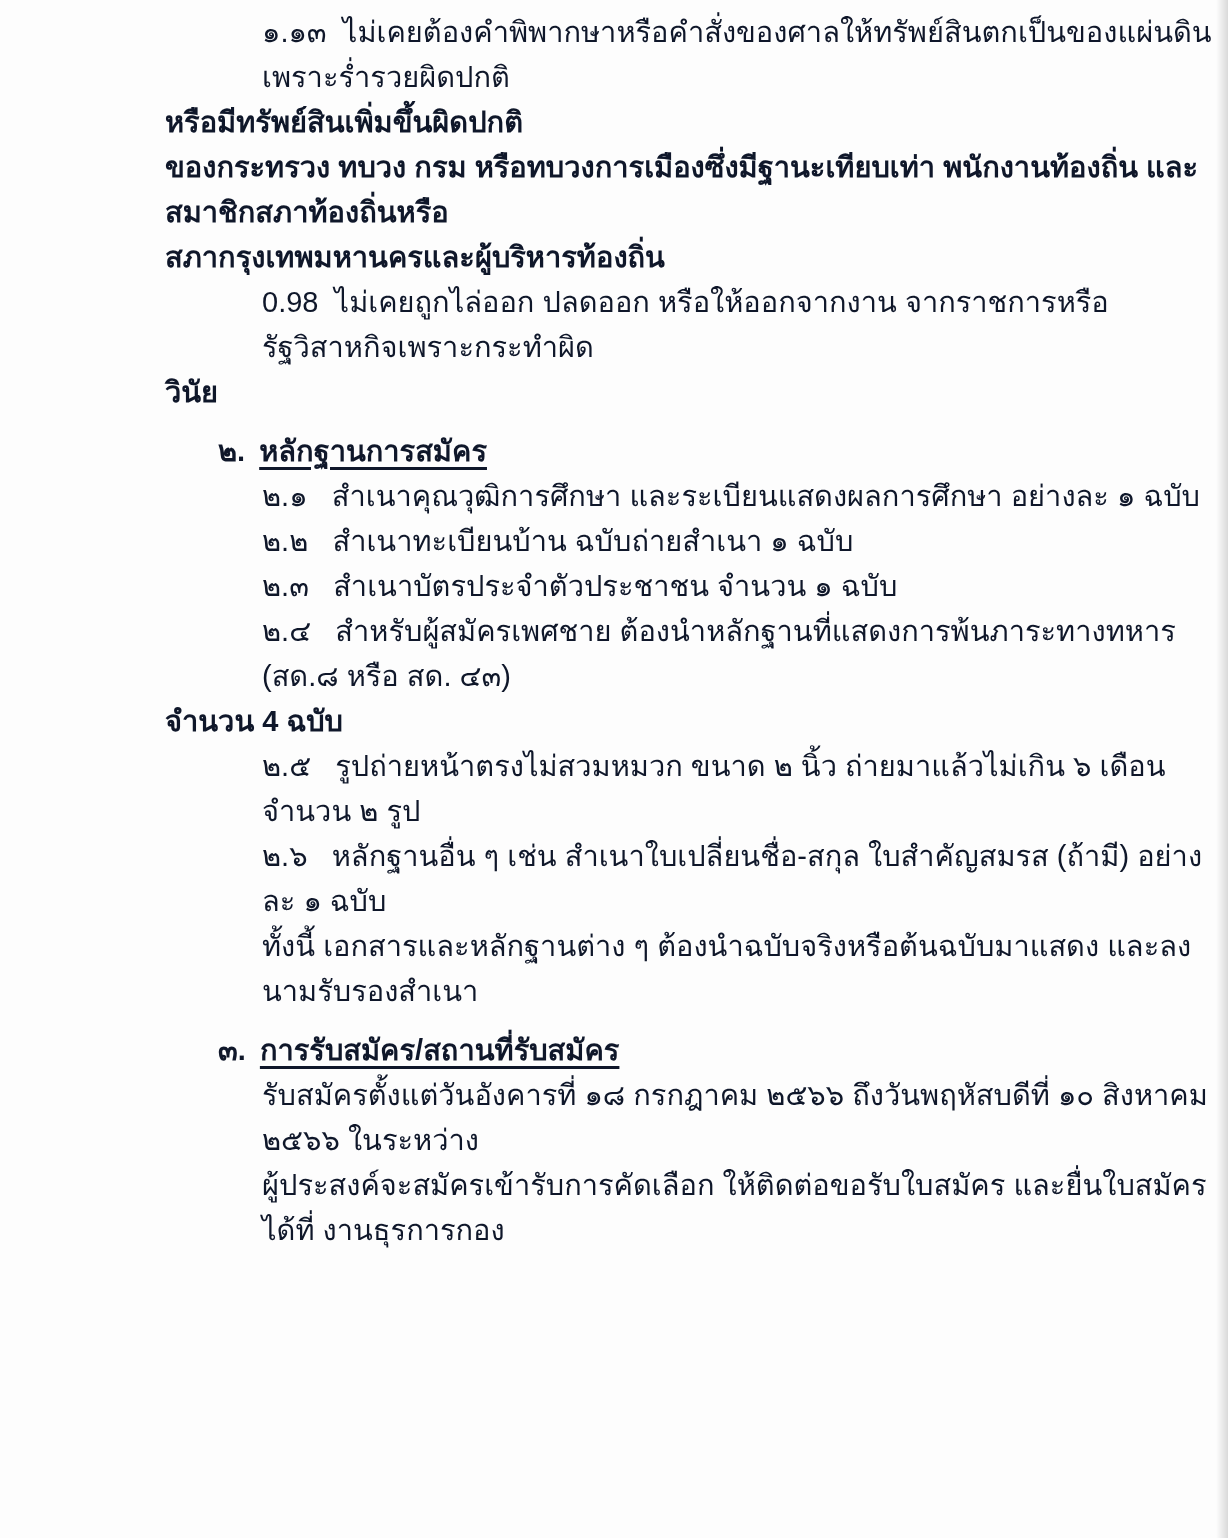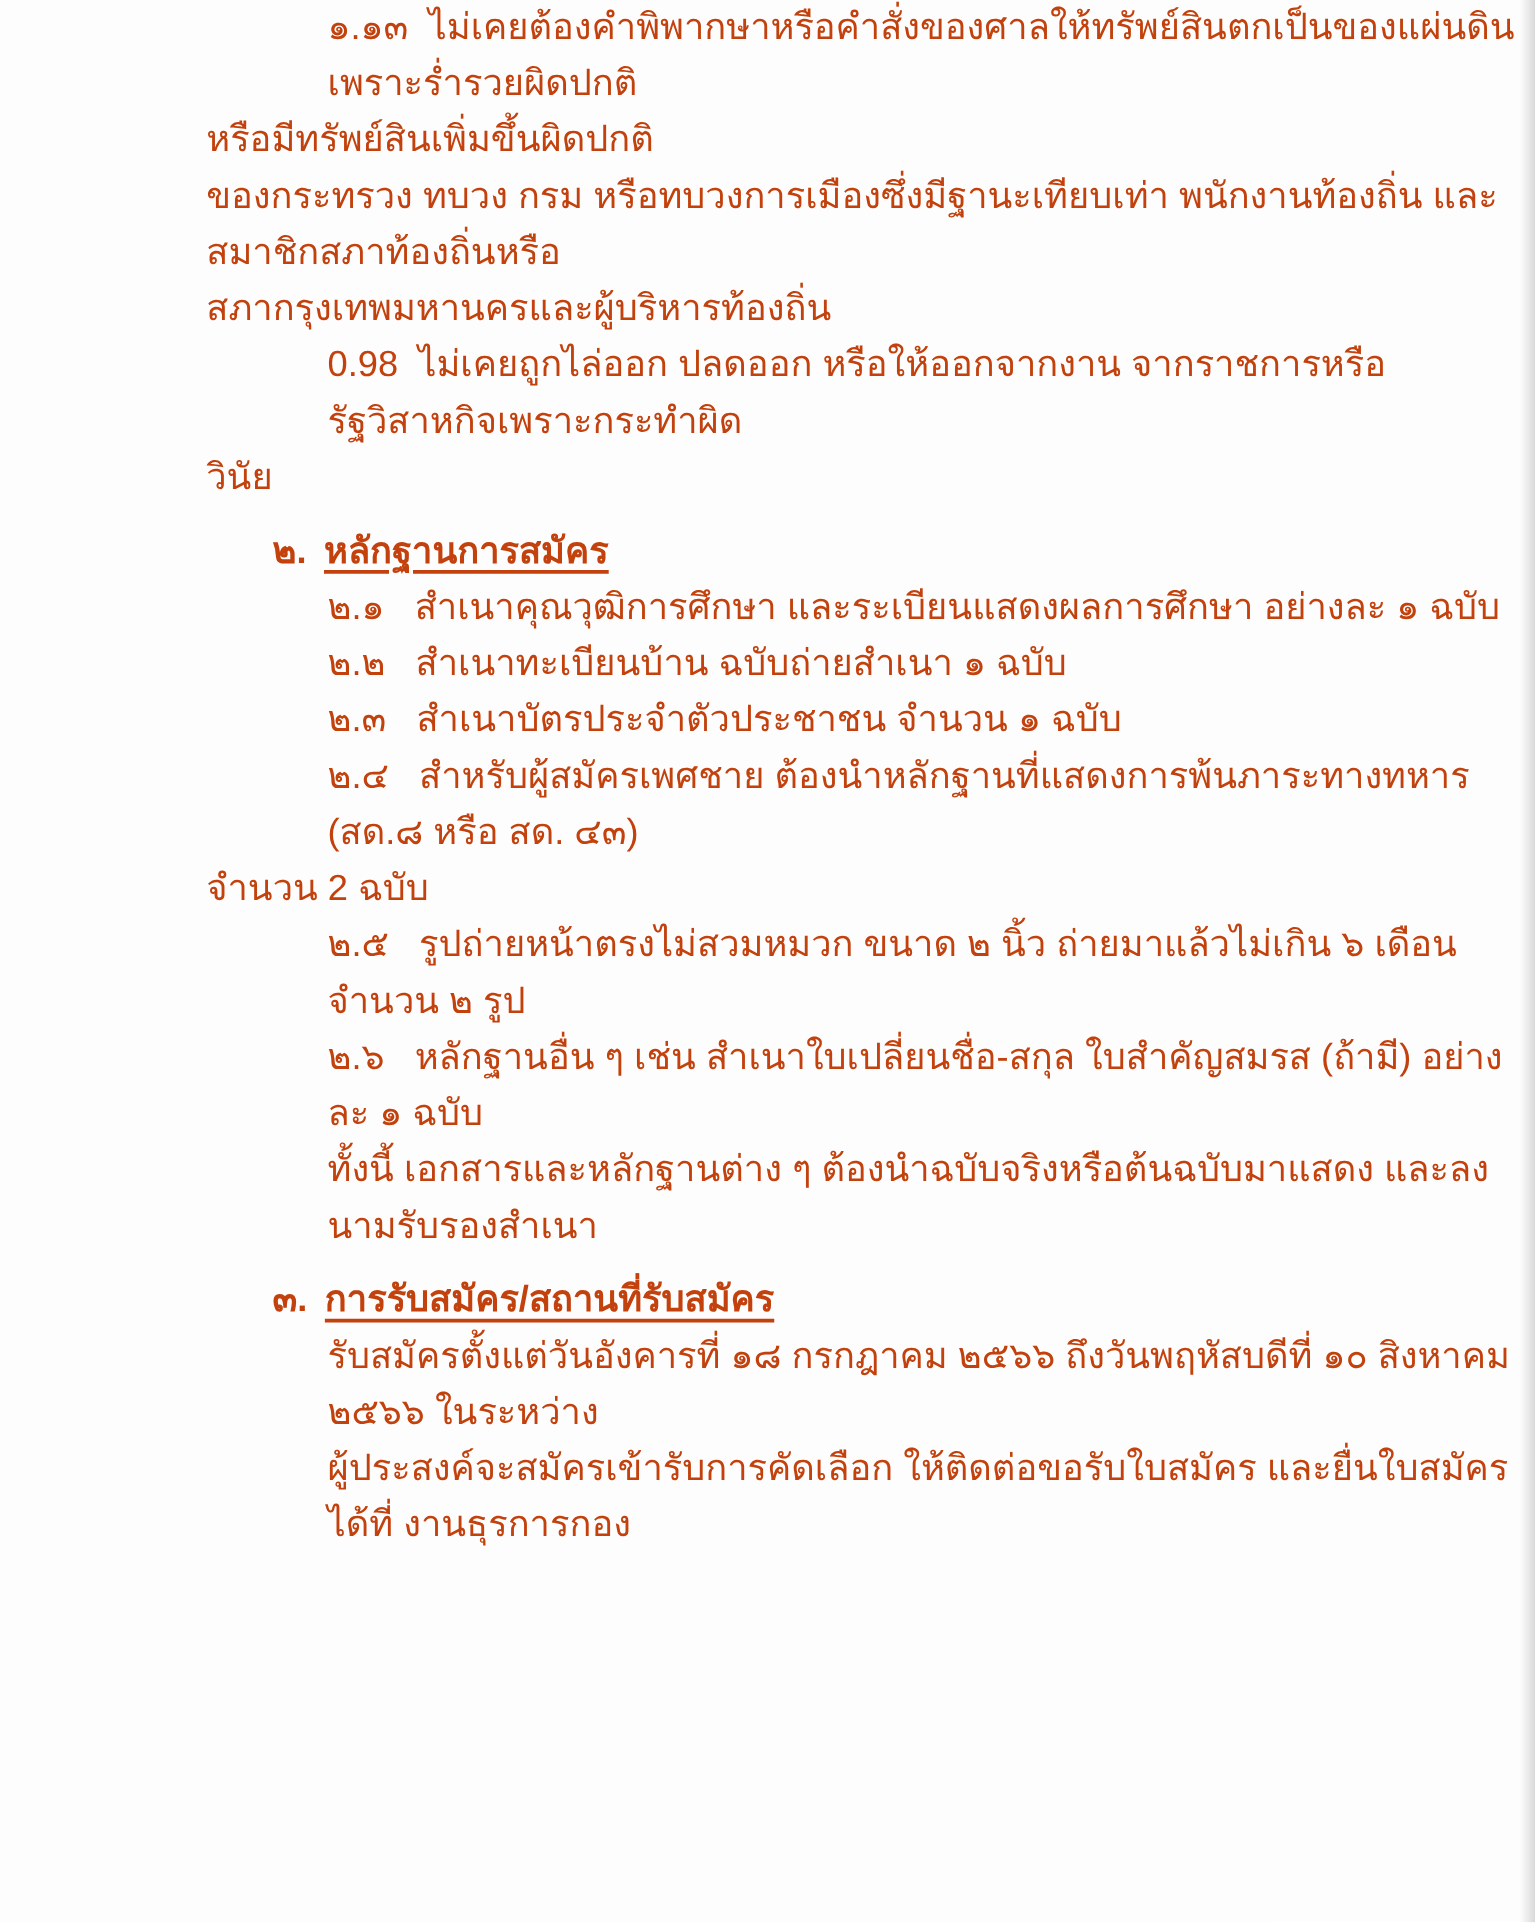--- a/index.html
+++ b/index.html
@@ -5,33 +5,34 @@
   html, body {
     margin: 0;
     padding: 0;
     background: #ffffff;
   }
   .page {
     position: relative;
     width: 1228px;
     height: 1538px;
     box-sizing: border-box;
+    padding-top: 10px;
     background: #fdfdfd;
-    color: #c2410c;
+    color: #0f172a;
     font-family: "Liberation Sans", sans-serif;
     font-size: 29px;
     overflow: hidden;
   }
   .line {
     line-height: 45px;
     min-height: 45px;
     white-space: pre-wrap;
   }
   
-  .ind-0 { padding-left: 165px; }   
+  .ind-0 { padding-left: 165px; font-weight: bold; }   
   .ind-h { padding-left: 172px; margin-left: 46px; }   
   .ind-1 { padding-left: 262px; }   
   .heading {
     font-weight: 700;
     margin-top: 14px;
   }
   .sec-num { margin-right: 14px; }
   .sec-title {
     text-decoration: underline;
     text-decoration-thickness: 2.5px;
@@ -56,21 +57,21 @@
       <div class="line ind-0">หรือมีทรัพย์สินเพิ่มขึ้นผิดปกติ</div>
       <div class="line ind-0">ของกระทรวง ทบวง กรม หรือทบวงการเมืองซึ่งมีฐานะเทียบเท่า พนักงานท้องถิ่น และสมาชิกสภาท้องถิ่นหรือ</div>
       <div class="line ind-0">สภากรุงเทพมหานครและผู้บริหารท้องถิ่น</div>
       <div class="line ind-1">0.98  ไม่เคยถูกไล่ออก ปลดออก หรือให้ออกจากงาน จากราชการหรือรัฐวิสาหกิจเพราะกระทำผิด</div>
       <div class="line ind-0">วินัย</div>
       <div class="line ind-h heading"><span class="sec-num">๒.</span><span class="sec-title">หลักฐานการสมัคร</span></div>
       <div class="line ind-1">๒.๑   สำเนาคุณวุฒิการศึกษา และระเบียนแสดงผลการศึกษา อย่างละ ๑ ฉบับ</div>
       <div class="line ind-1">๒.๒   สำเนาทะเบียนบ้าน ฉบับถ่ายสำเนา ๑ ฉบับ</div>
       <div class="line ind-1">๒.๓   สำเนาบัตรประจำตัวประชาชน จำนวน ๑ ฉบับ</div>
       <div class="line ind-1">๒.๔   สำหรับผู้สมัครเพศชาย ต้องนำหลักฐานที่แสดงการพ้นภาระทางทหาร (สด.๘ หรือ สด. ๔๓)</div>
-      <div class="line ind-0">จำนวน 2 ฉบับ</div>
+      <div class="line ind-0">จำนวน 4 ฉบับ</div>
       <div class="line ind-1">๒.๕   รูปถ่ายหน้าตรงไม่สวมหมวก ขนาด ๒ นิ้ว ถ่ายมาแล้วไม่เกิน ๖ เดือน จำนวน ๒ รูป</div>
       <div class="line ind-1">๒.๖   หลักฐานอื่น ๆ เช่น สำเนาใบเปลี่ยนชื่อ-สกุล ใบสำคัญสมรส (ถ้ามี) อย่างละ ๑ ฉบับ</div>
       <div class="line ind-1">ทั้งนี้ เอกสารและหลักฐานต่าง ๆ ต้องนำฉบับจริงหรือต้นฉบับมาแสดง และลงนามรับรองสำเนา</div>
       <div class="line ind-h heading"><span class="sec-num">๓.</span><span class="sec-title">การรับสมัคร/สถานที่รับสมัคร</span></div>
       <div class="line ind-1">รับสมัครตั้งแต่วันอังคารที่ ๑๘ กรกฎาคม ๒๕๖๖ ถึงวันพฤหัสบดีที่ ๑๐ สิงหาคม ๒๕๖๖ ในระหว่าง</div>
       <div class="line ind-1">ผู้ประสงค์จะสมัครเข้ารับการคัดเลือก ให้ติดต่อขอรับใบสมัคร และยื่นใบสมัครได้ที่ งานธุรการกอง</div>
     </div>
   <div class="edge-shade"></div>
 </div>
 

